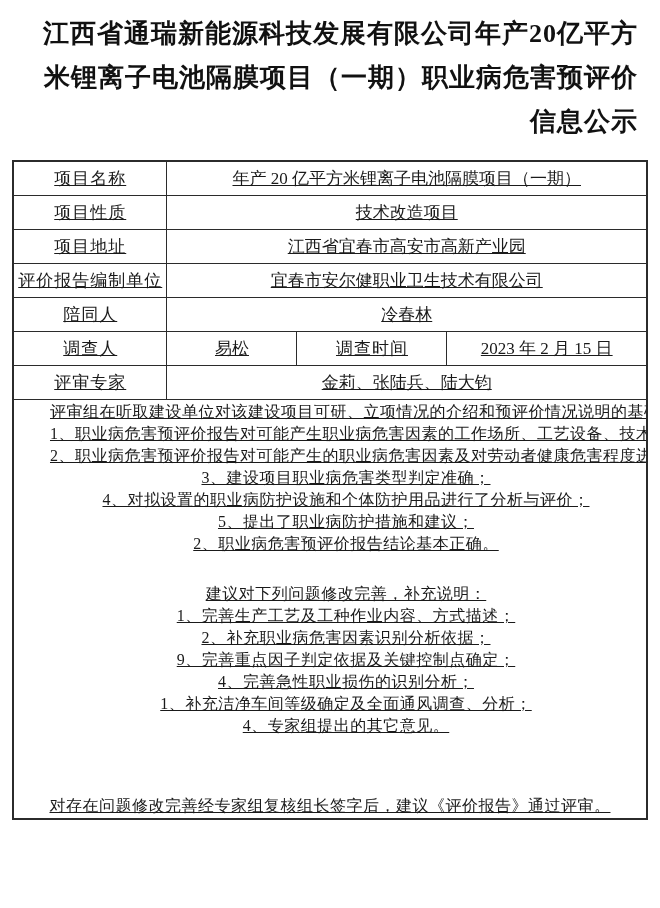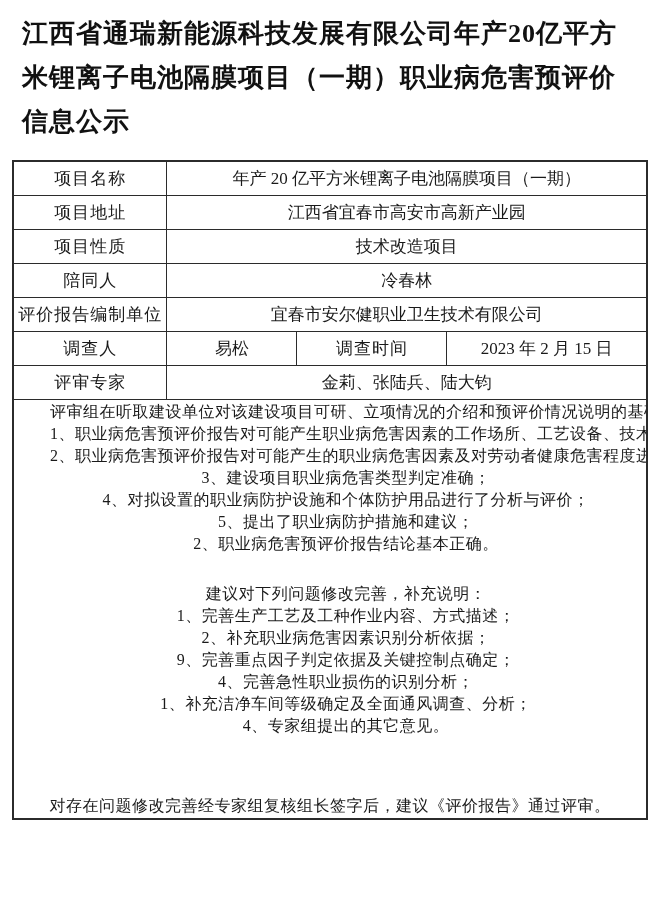--- a/index.html
+++ b/index.html
@@ -16,30 +16,31 @@
     box-sizing: border-box;
     padding-top: 12px;
     overflow: hidden;
   }
   .doc-title {
     width: 616px;
     margin: 0 auto 16px auto;
     font-size: 26px;
     font-weight: bold;
     line-height: 44px;
-    text-align: left;
+    text-align: right;
     letter-spacing: 1px;
     color: #111111;
   }
   table.info-table {
     width: 634px;
     margin: 0 auto;
     border-collapse: collapse;
     table-layout: fixed;
     border: 2px solid #2b2b2b;
+    text-decoration: underline;
   }
   table.info-table td {
     border: 1px solid #2b2b2b;
     font-size: 17px;
     text-align: center;
     vertical-align: middle;
     height: 31px;
     padding: 1px 4px;
     overflow: hidden;
     white-space: nowrap;
@@ -84,34 +85,34 @@
       <col style="width:130px">
       <col style="width:150px">
       <col style="width:200px">
     </colgroup>
     <tbody>
       <tr>
         <td class="label-cell">项目名称</td>
         <td class="value-cell" colspan="3">年产 20 亿平方米锂离子电池隔膜项目（一期）</td>
       </tr>
       <tr>
+        <td class="label-cell">项目性质</td>
+        <td class="value-cell" colspan="3">技术改造项目</td>
+      </tr>
+      <tr>
         <td class="label-cell">项目地址</td>
         <td class="value-cell" colspan="3">江西省宜春市高安市高新产业园</td>
       </tr>
       <tr>
-        <td class="label-cell">项目性质</td>
-        <td class="value-cell" colspan="3">技术改造项目</td>
+        <td class="label-cell">评价报告编制单位</td>
+        <td class="value-cell" colspan="3">宜春市安尔健职业卫生技术有限公司</td>
       </tr>
       <tr>
         <td class="label-cell">陪同人</td>
         <td class="value-cell" colspan="3">冷春林</td>
-      </tr>
-      <tr>
-        <td class="label-cell">评价报告编制单位</td>
-        <td class="value-cell" colspan="3">宜春市安尔健职业卫生技术有限公司</td>
       </tr>
       <tr>
         <td class="label-cell">调查人</td>
         <td class="value-cell">易松</td>
         <td class="label-cell">调查时间</td>
         <td class="value-cell">2023 年 2 月 15 日</td>
       </tr>
       <tr>
         <td class="label-cell">评审专家</td>
         <td class="value-cell" colspan="3">金莉、张陆兵、陆大钧</td>

